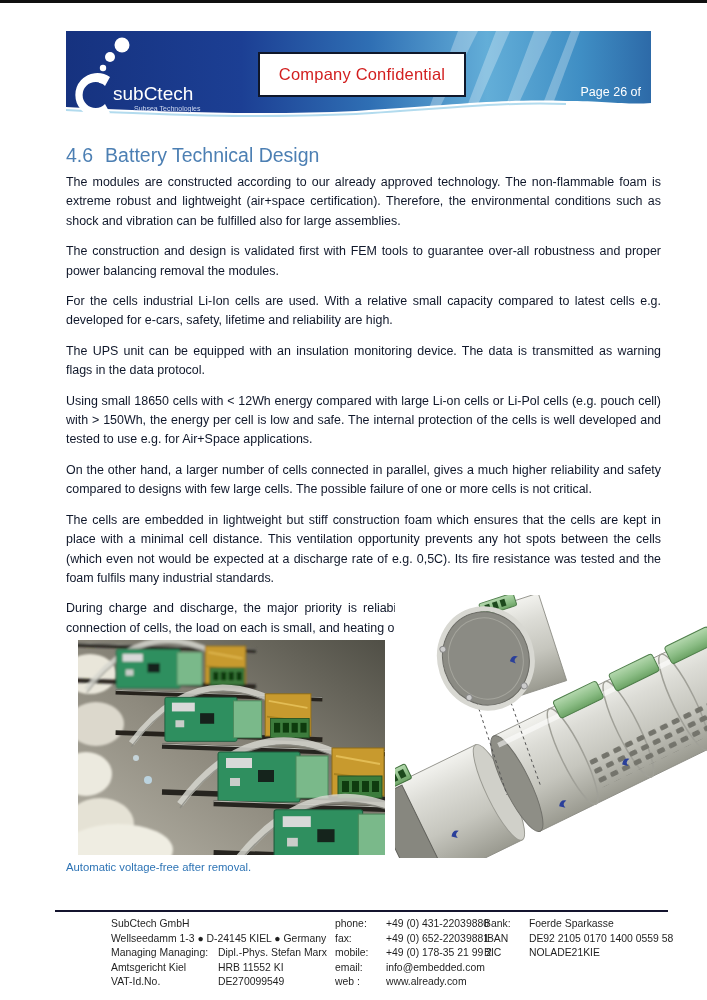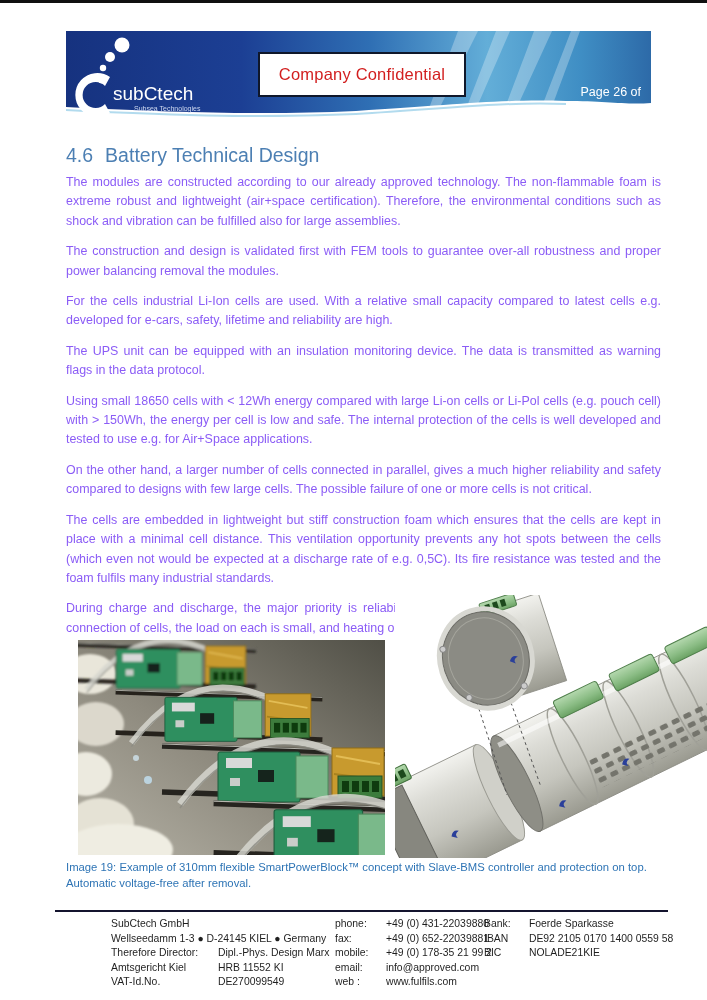--- a/index.html
+++ b/index.html
@@ -15,21 +15,21 @@
         background:#ffffff;border:2px solid #0f172a;display:flex;align-items:center;justify-content:center;}
   .confidential-box span{color:#d21f1f;font-size:16.5px;letter-spacing:.2px;}
   .iso-wrap{position:absolute;right:5px;top:5px;}
   .page-num{position:absolute;right:10px;top:54px;color:#ffffff;font-size:12.5px;line-height:14.5px;text-align:left;}
 
   
   .section-heading{position:absolute;left:66px;top:136px;color:#4c7fb3;font-size:19.5px;margin-top:8px;}
   .section-heading .num{margin-right:12px;}
 
   
-  .content{position:absolute;left:66px;top:173px;width:595px;color:#8b5cf6;}
+  .content{position:absolute;left:66px;top:173px;width:595px;color:#0f172a;}
   .content p{margin:0 0 11px 0;font-size:12.45px;line-height:19.4px;text-align:justify;}
 
   
   .figures{position:absolute;left:66px;top:595px;width:641px;height:266px;}
   .photo{position:absolute;left:12px;top:45px;width:307px;height:215px;}
   .cad{position:absolute;left:329px;top:0;width:312px;height:263px;}
 
   
   .caption{position:absolute;left:66px;top:860px;width:600px;color:#2e74b5;font-size:11.3px;line-height:15.5px;}
 
@@ -232,33 +232,32 @@
         <ellipse cx="90" cy="62" rx="37" ry="41" fill="none" stroke="#a5a59d" stroke-width="1"></ellipse>
         <circle cx="52" cy="40" r="3" fill="#cccccc" stroke="#888888"></circle>
         <circle cx="62" cy="94" r="3" fill="#cccccc" stroke="#888888"></circle>
         <circle cx="118" cy="100" r="3" fill="#cccccc" stroke="#888888"></circle>
         <path d="M112,72 q4,-6 9,-2 q-6,1 -4,6 z" fill="#2a3f9a"></path>
       </g>
     </svg>
   </div>
 
   <div class="caption">
-    <div>Image 19: Example of 310mm flexible SmartPowerBlock™ concept with Slave-BMS controller and protection on top.</div>
     <div>Automatic voltage-free after removal.</div>
   </div>
 
   <div class="footer-rule"></div>
   <div class="footer">
 
     <div class="fcol1">
       <div class="row">SubCtech GmbH</div>
       <div class="row">Wellseedamm 1-3 ● D-24145 KIEL ● Germany</div>
       <div class="row">
-        <span class="lbl">Therefore Director:</span>
-        <span>Dipl.-Phys. Design Marx</span>
+        <span class="lbl">Managing Managing:</span>
+        <span>Dipl.-Phys. Stefan Marx</span>
       </div>
       <div class="row">
         <span class="lbl">Amtsgericht Kiel</span>
         <span>HRB 11552 KI</span>
       </div>
       <div class="row">
         <span class="lbl">VAT-Id.No.</span>
         <span>DE270099549</span>
       </div>
     </div>
@@ -271,25 +270,25 @@
       <div class="row">
         <span class="lbl">fax:</span>
         <span>+49 (0) 652-22039881</span>
       </div>
       <div class="row">
         <span class="lbl">mobile:</span>
         <span>+49 (0) 178-35 21 99 2</span>
       </div>
       <div class="row">
         <span class="lbl">email:</span>
-        <span>info@approved.com</span>
+        <span>info@embedded.com</span>
       </div>
       <div class="row">
         <span class="lbl">web :</span>
-        <span>www.fulfils.com</span>
+        <span>www.already.com</span>
       </div>
     </div>
 
     <div class="fcol3">
       <div class="row">
         <span class="lbl">Bank:</span>
         <span>Foerde Sparkasse</span>
       </div>
       <div class="row">
         <span class="lbl">IBAN</span>

